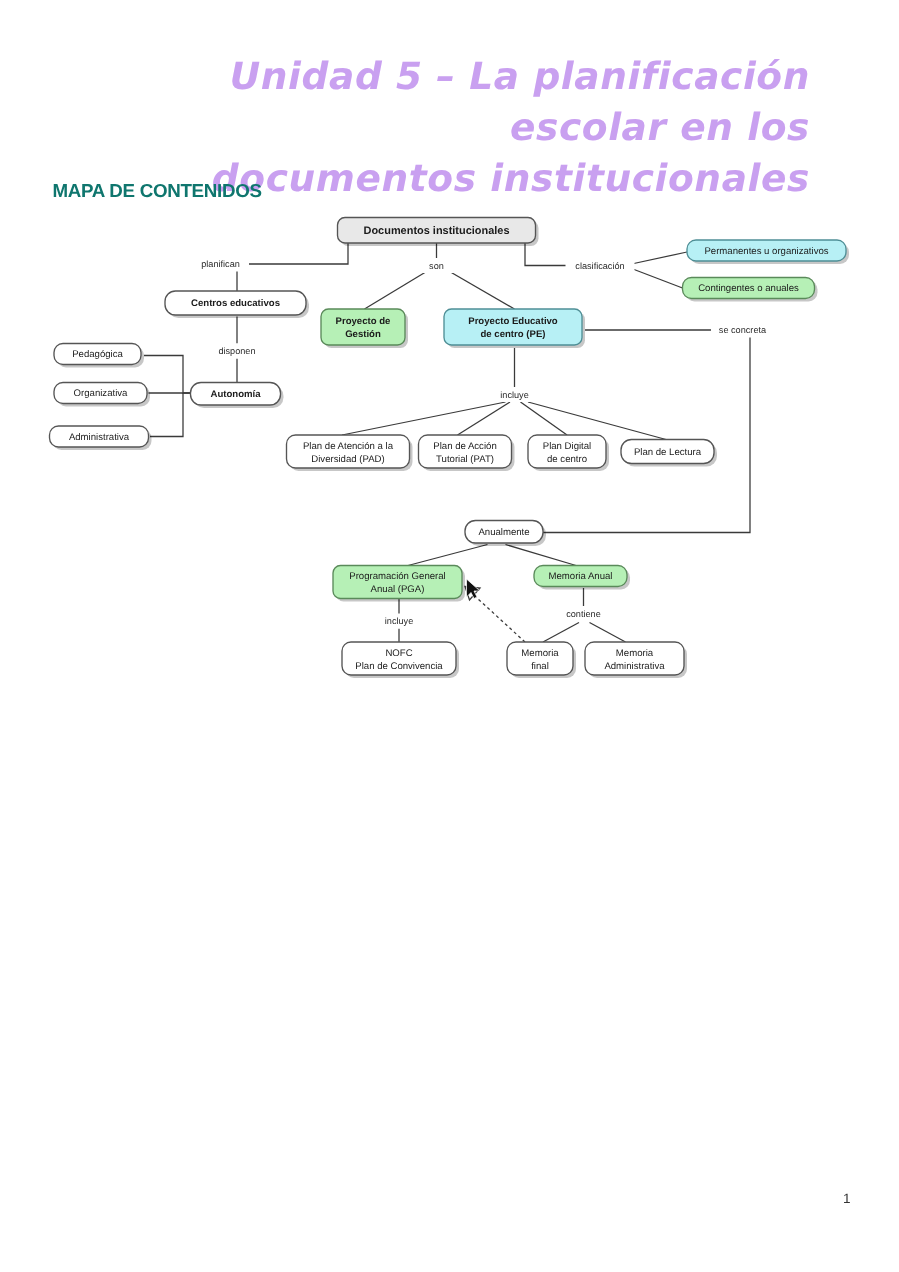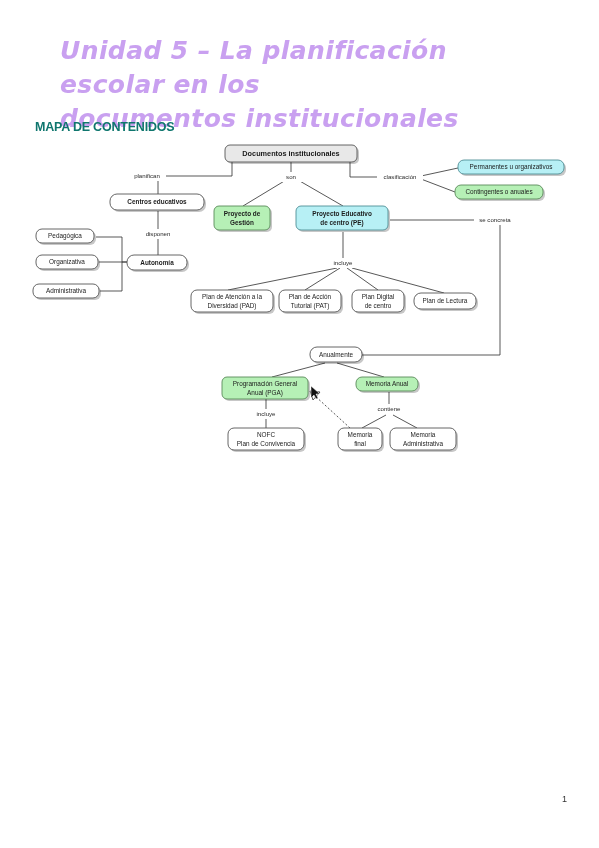--- a/index.html
+++ b/index.html
@@ -18,21 +18,21 @@
     position: relative;
     width: 599px;
     height: 848px;
     background: #ffffff;
   }
   .doc-title {
     position: absolute;
     left: 60px;
     top: 34px;
     width: 480px;
-    text-align: left;
+    text-align: right;
     font-family: "DejaVu Sans", sans-serif;
     font-size: 25px;
     line-height: 1.35;
     font-weight: 700;
     font-style: italic;
     letter-spacing: 0.4px;
     color: #c9a0f0;
   }
   .section-heading {
     position: absolute;

